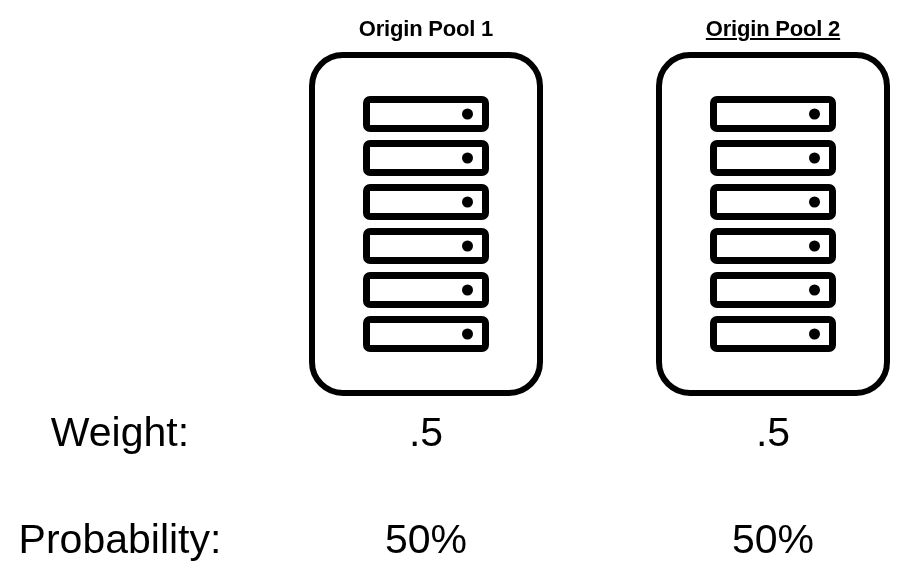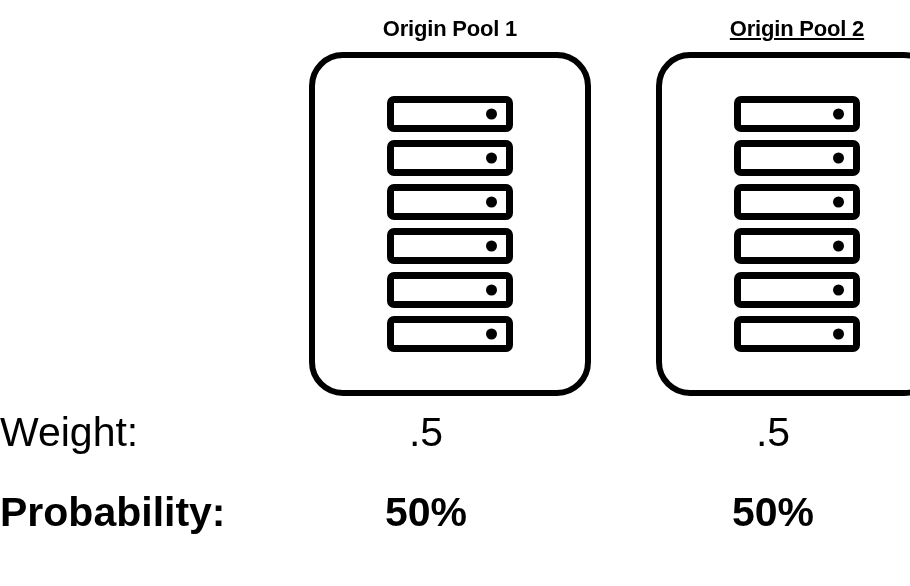--- a/index.html
+++ b/index.html
@@ -18,21 +18,21 @@
 
   .diagram {
     position: absolute;
     inset: 0;
   }
 
   
   .pool-col {
     position: absolute;
     top: 0;
-    width: 282px;
+    width: 234px;
   }
   .pool-col.col-1 { left: 309px; }
   .pool-col.col-2 { left: 656px; text-decoration: underline; }
 
   .pool-title {
     text-align: center;
     font-size: 22px;
     font-weight: bold;
     line-height: 1;
     padding-top: 18px;
@@ -73,37 +73,37 @@
     height: 11px;
     border-radius: 50%;
     background: #000000;
   }
 
   
   .row-label {
     position: absolute;
     left: 0;
     width: 240px;
-    text-align: left;
+    text-align: center;
     font-size: 41px;
     line-height: 1;
     white-space: nowrap;
   }
   .row-value {
     position: absolute;
     width: 234px;
     text-align: center;
     font-size: 41px;
     line-height: 1;
   }
 
   .row-weight .row-label,
   .row-weight .row-value { top: 412px; }
   .row-prob .row-label,
-  .row-prob .row-value { top: 492px; font-weight: bold; }
+  .row-prob .row-value { top: 519px; }
 
   .val-col-1 { left: 309px; }
   .val-col-2 { left: 656px; }
 </style>
 </head>
 <body>
 
 <div class="diagram">
 
   <div class="pool-col col-1">

